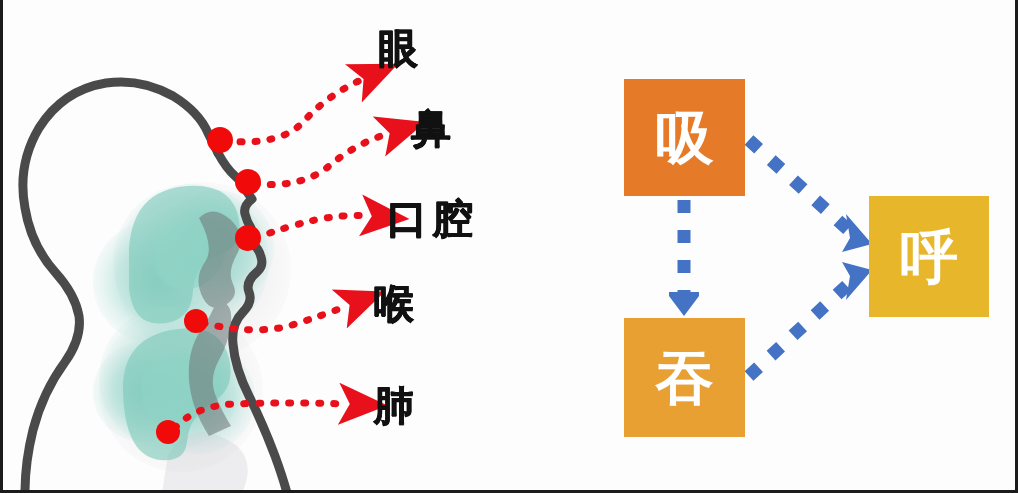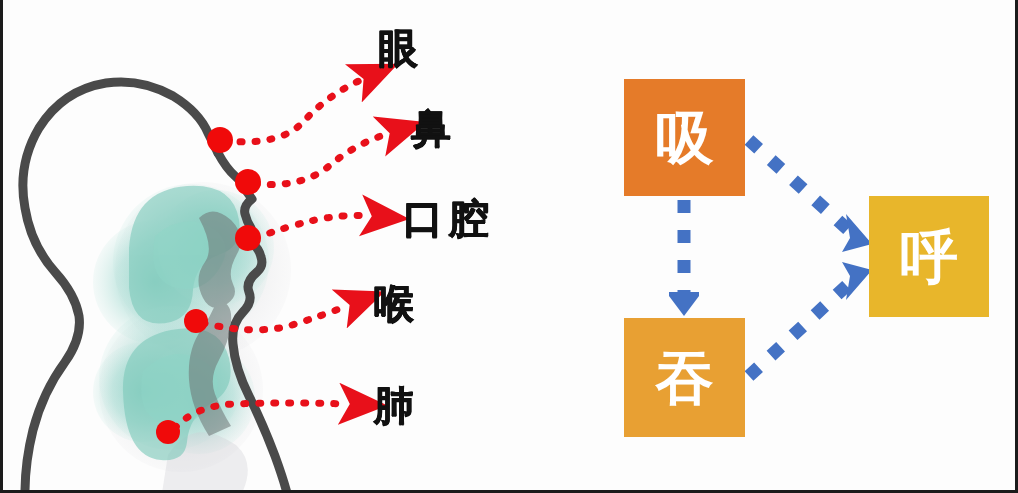--- a/index.html
+++ b/index.html
@@ -160,21 +160,21 @@
         <circle cx="217" cy="140" r="13"></circle>
         <circle cx="245" cy="182" r="13"></circle>
         <circle cx="245" cy="238" r="13"></circle>
         <circle cx="193" cy="321" r="12"></circle>
         <circle cx="165" cy="432" r="12"></circle>
       </g>
     </svg>
 
     <div class="cn-label" style="left:375px; top:28px;">眼</div>
     <div class="cn-label" style="left:408px; top:108px;">鼻</div>
-    <div class="cn-label" style="left:384px; top:198px;margin-left:16px;">口腔</div>
+    <div class="cn-label" style="left:384px; top:198px;">口腔</div>
     <div class="cn-label" style="left:371px; top:283px;">喉</div>
     <div class="cn-label" style="left:371px; top:385px;">肺</div>
   </div>
 
   <div class="panel" id="flow-panel">
 
     <svg class="layer" viewBox="0 0 458 493">
       <defs>
         <marker id="blueHead" markerWidth="5.2" markerHeight="5.2" refX="1.1" refY="2.6" orient="auto">
           <path d="M0,0 L5.2,2.6 L0,5.2 L1.3,2.6 Z" fill="#4472c4"></path>

